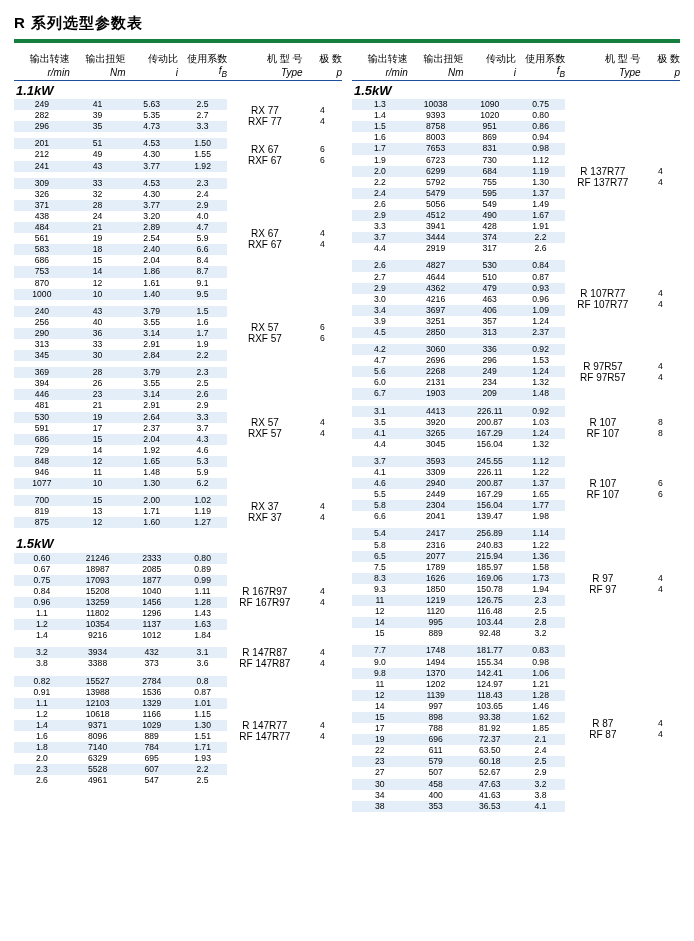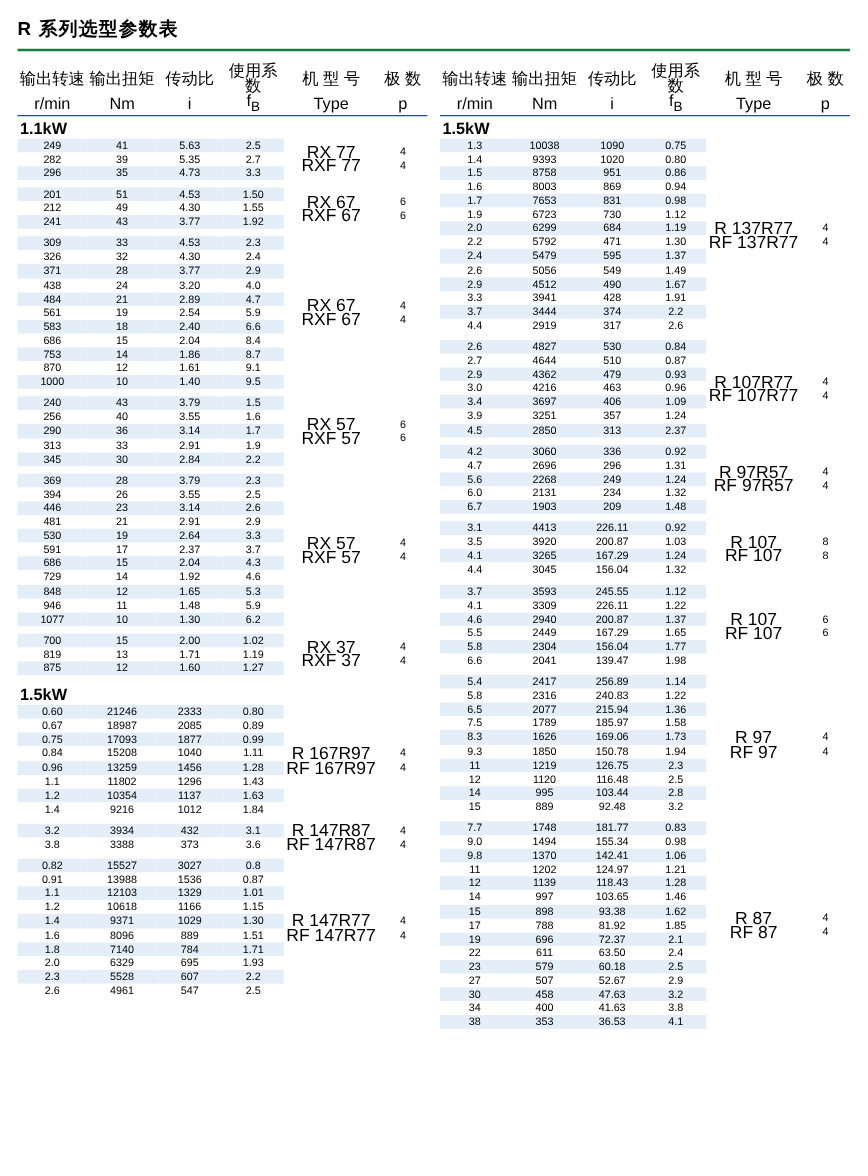--- a/index.html
+++ b/index.html
@@ -18,21 +18,21 @@
   .page {
     width: 694px;
     height: 941px;
     padding: 0;
     box-sizing: border-box;
     position: relative;
   }
   
   .title-bar {
     margin: 14px 14px 0 14px;
-    border-bottom: 2px solid #15803d;
+    border-bottom: 4px solid #15803d;
     padding-bottom: 6px;
   }
   .title-bar .title-text {
     font-size: 15px;
     font-weight: bold;
     letter-spacing: 1px;
     color: #000;
   }
   
   .columns {
@@ -43,27 +43,27 @@
   .col {
     width: 331px;
   }
   
   table.hdr {
     width: 100%;
     border-collapse: collapse;
     table-layout: fixed;
   }
   table.hdr td {
-    text-align: center;
-    font-size: 13px;
+    text-align: right;
+    font-size: 10px;
     padding: 0;
     line-height: 12px;
   }
   .hdr-top td { font-weight: normal; font-size: 9.5px; padding-top: 2px;}
-  .hdr-sub td { font-size: 9px; padding-bottom: 3px;}
+  .hdr-sub td { font-style: italic; font-size: 9px; padding-bottom: 3px;}
   .hdr-wrap {
     border-bottom: 1.5px solid #1b4f9c;
   }
   
   table.data {
     width: 100%;
     border-collapse: collapse;
     table-layout: fixed;
     font-size: 8.6px;
   }
@@ -80,23 +80,24 @@
   }
   .band-alt {
     background: #ffffff;
   }
   .sect-title {
     font-size: 13px;
     font-weight: bold;
     padding: 4px 0 3px 2px !important;
     text-align: left !important;
     line-height: 15px;
+    font-style: italic;
   }
   .typecell {
-    font-size: 14px;
+    font-size: 10px;
     line-height: 11.2px;
     text-align: center;
     white-space: nowrap;
   }
   .grp-gap {
     height: 6px;
   }
   .pcell { text-align: center; }
   .col-rmin { width: 17%; }
   .col-nm { width: 17%; }
@@ -627,21 +628,21 @@
               <col class="col-nm">
               <col class="col-i">
               <col class="col-fb">
               <col class="col-type">
               <col class="col-p">
             </colgroup>
             <tbody>
               <tr>
                 <td class="band">0.82</td>
                 <td class="band">15527</td>
-                <td class="band">3027</td>
+                <td class="band">2784</td>
                 <td class="band">0.8</td>
                 <td class="typecell" rowspan="10">
                   <div>R 147R77</div>
                   <div>RF 147R77</div>
                 </td>
                 <td class="pcell" rowspan="10">
                   <div>4</div>
                   <div>4</div>
                 </td>
               </tr>
@@ -808,21 +809,21 @@
               </tr>
               <tr>
                 <td class="band">2.0</td>
                 <td class="band">6299</td>
                 <td class="band">684</td>
                 <td class="band">1.19</td>
               </tr>
               <tr>
                 <td class="band-alt">2.2</td>
                 <td class="band-alt">5792</td>
-                <td class="band-alt">471</td>
+                <td class="band-alt">755</td>
                 <td class="band-alt">1.30</td>
               </tr>
               <tr>
                 <td class="band">2.4</td>
                 <td class="band">5479</td>
                 <td class="band">595</td>
                 <td class="band">1.37</td>
               </tr>
               <tr>
                 <td class="band-alt">2.6</td>
@@ -941,21 +942,21 @@
                 </td>
                 <td class="pcell" rowspan="5">
                   <div>4</div>
                   <div>4</div>
                 </td>
               </tr>
               <tr>
                 <td class="band-alt">4.7</td>
                 <td class="band-alt">2696</td>
                 <td class="band-alt">296</td>
-                <td class="band-alt">1.31</td>
+                <td class="band-alt">1.53</td>
               </tr>
               <tr>
                 <td class="band">5.6</td>
                 <td class="band">2268</td>
                 <td class="band">249</td>
                 <td class="band">1.24</td>
               </tr>
               <tr>
                 <td class="band-alt">6.0</td>
                 <td class="band-alt">2131</td>

